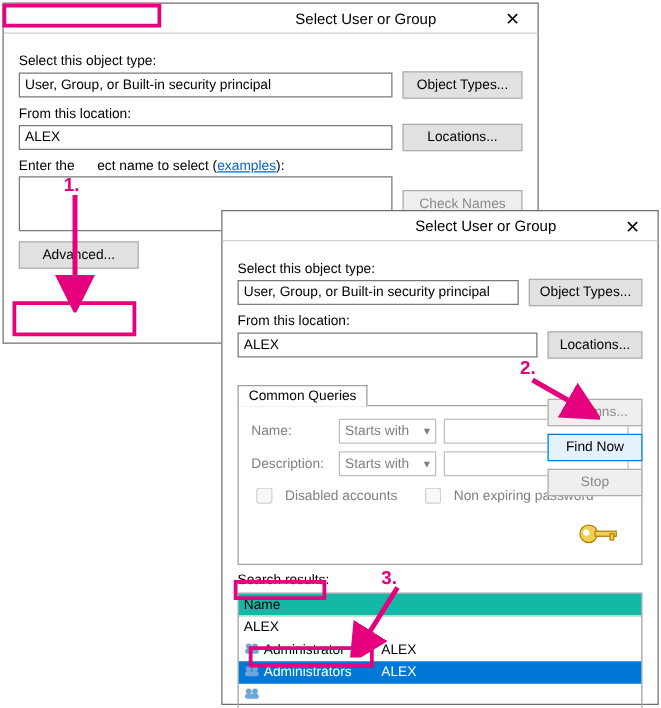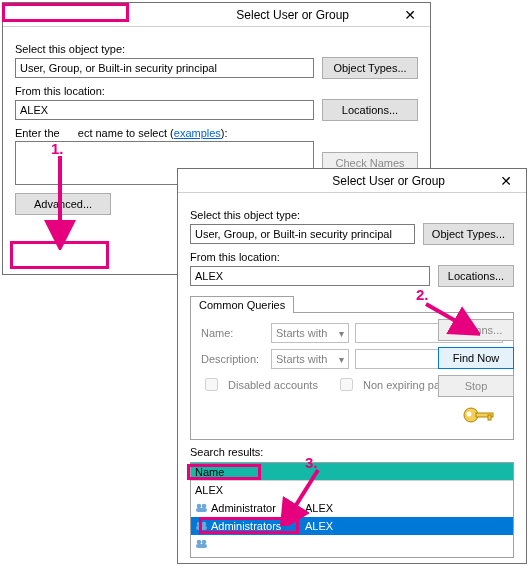--- a/index.html
+++ b/index.html
@@ -199,21 +199,21 @@
     <div class="row">
       <input class="field grow" readonly="" value="User, Group, or Built-in security principal" style="">
       <button class="btn tight">Object Types...</button>
     </div>
     <div class="lbl">From this location:</div>
     <div class="row">
       <input class="field grow" readonly="" value="ALEX" style="">
       <button class="btn tight">Locations...</button>
     </div>
 
-    <div style="margin-top:8px;">
+    <div style="margin-top:20px;">
       <span class="tabhead">Common Queries</span>
       <div class="tabpane" style="position:relative; height:128px;">
         <div class="srow">
           <span class="slabel">Name:</span>
           <span class="combo">
               <span>Starts with</span>
             </span>
           <span class="tinput"></span>
         </div>
         <div class="srow">

